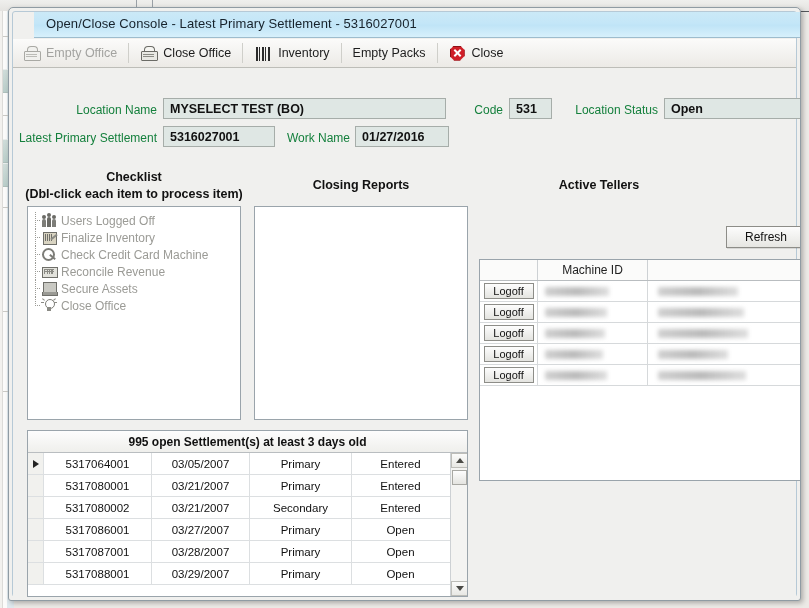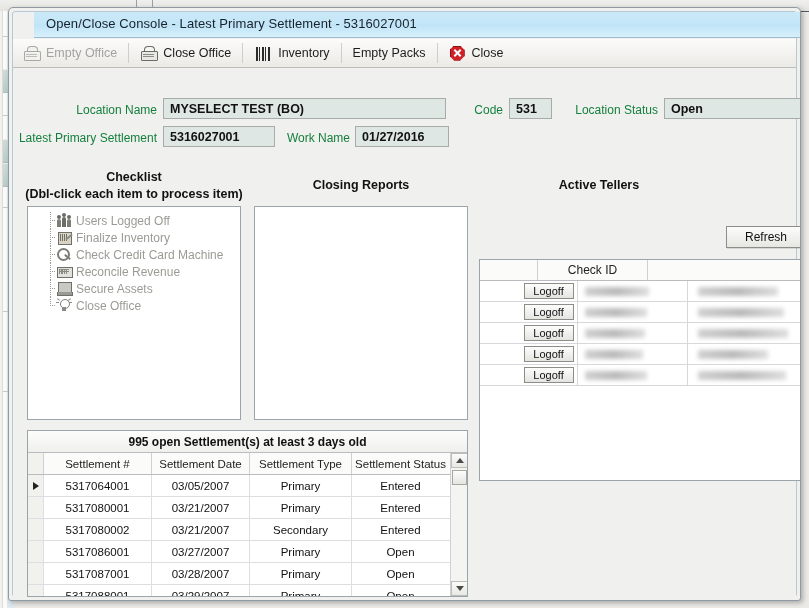--- a/index.html
+++ b/index.html
@@ -114,21 +114,21 @@
   }
 
   
   .sec-title{position:absolute;font-size:12.5px;font-weight:bold;color:#111;text-align:center;white-space:nowrap;}
 
   
   #checklist-panel{
     position:absolute;left:14px;top:138px;width:214px;height:214px;
     background:#fff;border:1px solid #9aa4ab;box-sizing:border-box;
   }
-  .chk-item{position:relative;height:17px;display:flex;align-items:center;padding-left:19px;}
+  .chk-item{position:relative;height:17px;display:flex;align-items:center;padding-left:4px;}
   .chk-tree{width:9px;height:17px;position:relative;flex:0 0 auto;}
   .chk-tree .v{position:absolute;left:3px;top:0;width:1px;height:17px;
     background:repeating-linear-gradient(to bottom,#9b9b96 0 1px,transparent 1px 2px);}
   .chk-tree .h{position:absolute;left:3px;top:8px;width:6px;height:1px;
     background:repeating-linear-gradient(to right,#9b9b96 0 1px,transparent 1px 2px);}
   .chk-item:last-child .chk-tree .v{height:9px;}
   .chk-ico{width:16px;height:15px;position:relative;flex:0 0 auto;margin-right:4px;}
   .chk-label{font-size:12px;color:#9b9b96;white-space:nowrap;}
 
   
@@ -173,21 +173,21 @@
   #tellers-panel{
     position:absolute;left:466px;top:191px;width:327px;height:222px;
     background:#fff;border:1px solid #9aa4ab;box-sizing:border-box;
     overflow:hidden;
   }
   .tl-headrow{display:flex;height:20px;background:#fbfbfa;border-bottom:1px solid #b9bdc0;}
   .tl-hcell{font-size:12px;color:#222;display:flex;align-items:center;justify-content:center;
     border-right:1px solid #cdd1d4;box-sizing:border-box;}
   .tl-hc0{width:58px;} .tl-hc1{width:110px;} .tl-hc2{flex:1;border-right:none;}
   .tl-row{display:flex;height:20px;border-bottom:1px solid #d6d9db;align-items:center;}
-  .tl-c0{width:58px;display:flex;align-items:center;justify-content:center;border-right:1px solid #d6d9db;box-sizing:border-box;height:20px;margin-left:40px;}
+  .tl-c0{width:58px;display:flex;align-items:center;justify-content:center;border-right:1px solid #d6d9db;box-sizing:border-box;height:20px;}
   .tl-c1{width:110px;border-right:1px solid #d6d9db;box-sizing:border-box;height:20px;display:flex;align-items:center;padding-left:7px;}
   .tl-c2{flex:1;height:20px;display:flex;align-items:center;padding-left:10px;}
   .logoff-btn{
     width:50px;height:16px;background:linear-gradient(#fdfdfd,#e4e4e0);
     border:1px solid #8d8d88;box-sizing:border-box;font-size:11px;color:#111;
     display:flex;align-items:center;justify-content:center;cursor:default;
     font-family:"Liberation Sans", sans-serif;
   }
   .redacted{
     height:9px;border-radius:1px;
@@ -402,21 +402,21 @@
 
     <div class="sec-title" style="left:241px;top:110px;width:214px;">Closing Reports</div>
     <div id="closing-panel"></div>
 
     <div class="sec-title" style="left:466px;top:110px;width:240px;">Active Tellers</div>
     <div id="refresh-button">Refresh</div>
 
     <div id="tellers-panel">
       <div class="tl-headrow">
         <div class="tl-hcell tl-hc0"></div>
-        <div class="tl-hcell tl-hc1">Check ID</div>
+        <div class="tl-hcell tl-hc1">Machine ID</div>
       </div>
 
       <div class="tl-row">
         <div class="tl-c0">
               <div class="logoff-btn">Logoff</div>
             </div>
         <div class="tl-c1">
               <div class="redacted" style="width:64px;"></div>
             </div>
         <div class="tl-c2">
@@ -466,27 +466,20 @@
         <div class="tl-c2">
               <div class="redacted" style="width:88px;"></div>
             </div>
       </div>
     </div>
 
     <div id="settlements-panel">
       <div id="settlements-caption">995 open Settlement(s) at least 3 days old</div>
 
       <div id="grid-body">
-        <div class="sg-headrow">
-          <div class="sg-hcell sg-c-ind"></div>
-          <div class="sg-hcell sg-c0">Settlement #</div>
-          <div class="sg-hcell sg-c1">Settlement Date</div>
-          <div class="sg-hcell sg-c2">Settlement Type</div>
-          <div class="sg-hcell sg-c3">Settlement Status</div>
-        </div>
 
         <div class="sg-row">
           <div class="sg-cell sg-c-ind">
                 <span class="row-arrow"></span>
               </div>
           <div class="sg-cell sg-c0">5317064001</div>
           <div class="sg-cell sg-c1">03/05/2007</div>
           <div class="sg-cell sg-c2">Primary</div>
           <div class="sg-cell sg-c3">Entered</div>
         </div>

